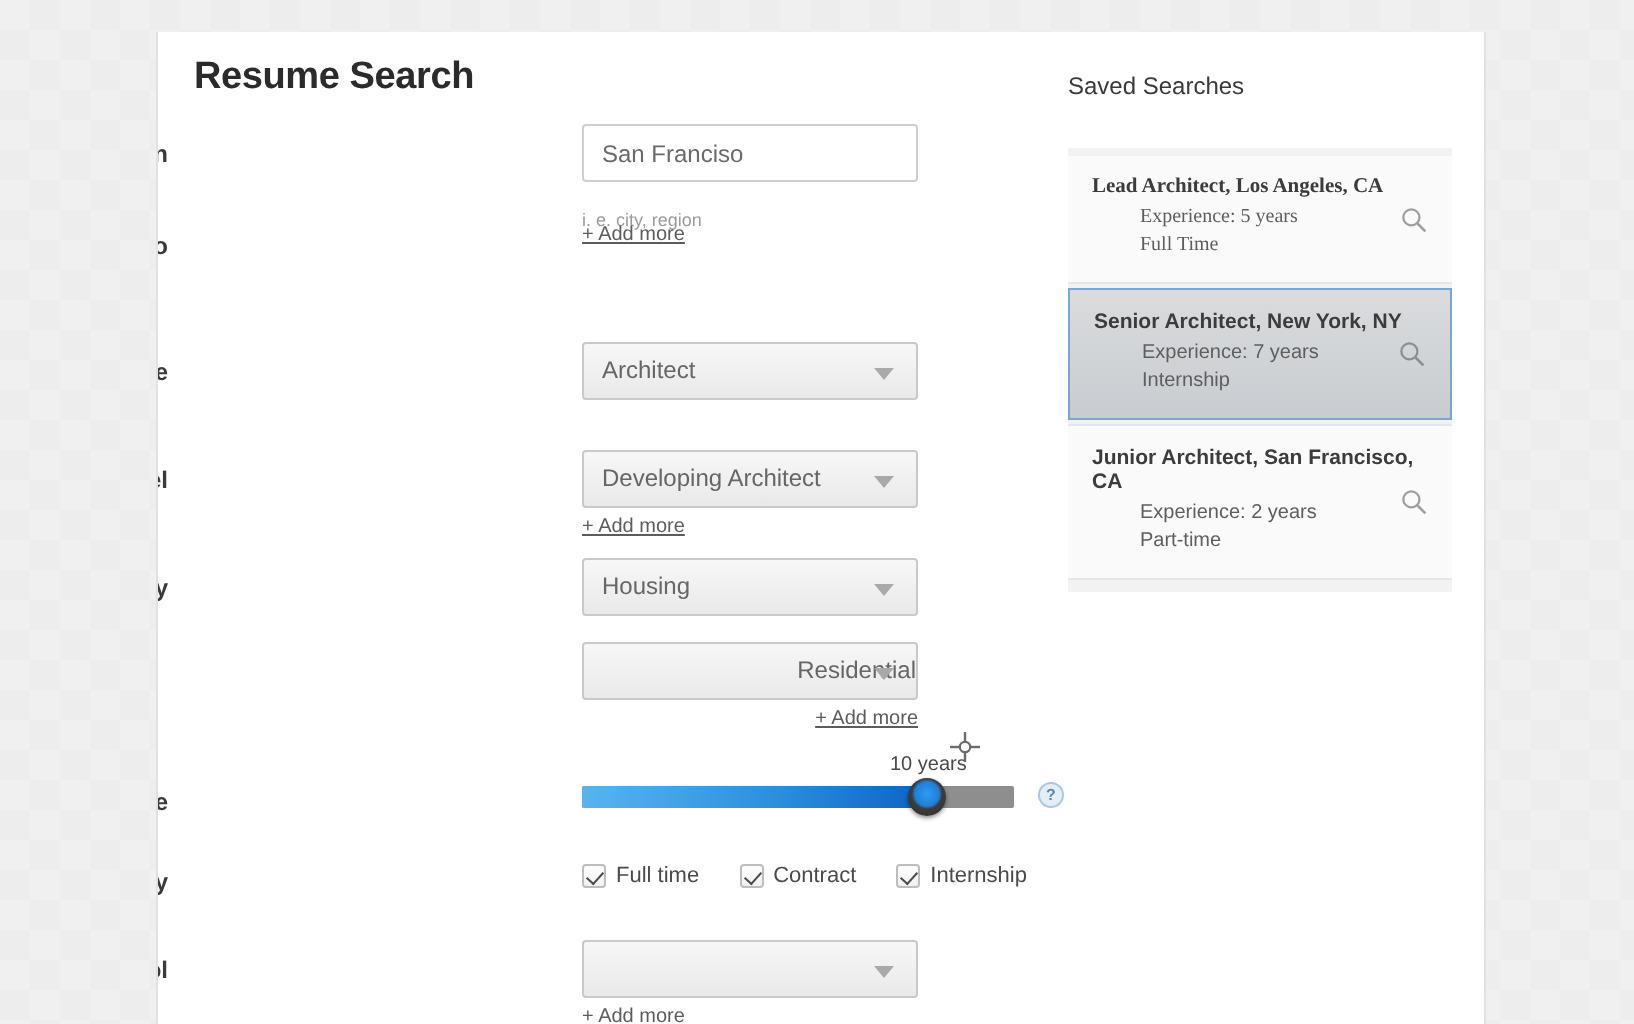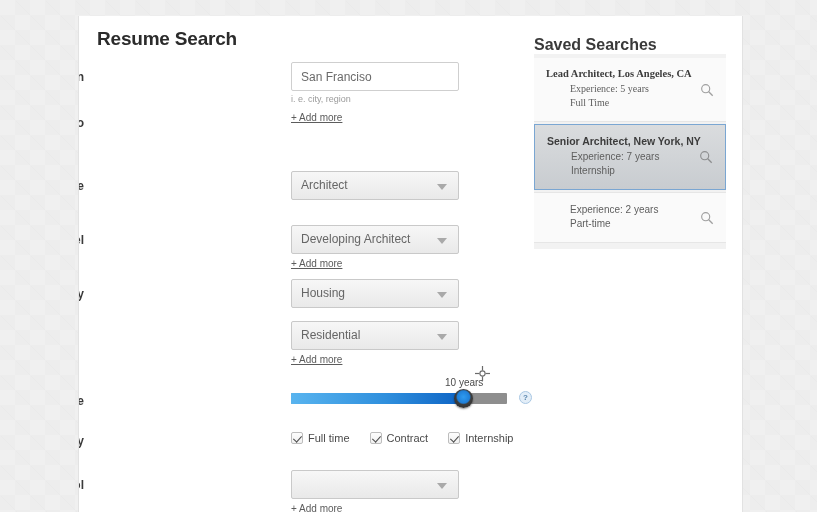--- a/index.html
+++ b/index.html
@@ -88,21 +88,21 @@
     right: 11px; top: 12px;
     width: 0; height: 0;
     border-left: 5px solid transparent;
     border-right: 5px solid transparent;
     border-top: 6px solid #a9a9a9;
   }
 
   .hint {
     font-size: 9px;
     color: #9b9b9b;
-    margin-top: 3px;
+    margin-top: 14px;
   }
 
   .addmore {
     font-size: 10px;
     color: #5c5c5c;
     margin-top: 4px;
     cursor: pointer;
     white-space: nowrap;
   }
   .addmore u { text-decoration: underline; }
@@ -173,24 +173,24 @@
   }
   .chk span { font-size: 11px; color: #4a4a4a; }
 
   
   #saved {
     position: absolute;
     left: 455px; top: 20px;
     width: 192px;
   }
   #saved-title {
-    font-size: 16px;
-    font-weight: bold;
+    font-size: 12px;
+    font-weight: normal;
     color: #3a3a3a;
-    margin-bottom: 0;
+    margin-bottom: 24px;
   }
   #saved-panel {
     background: #f2f2f2;
     padding: 4px 0;
   }
   .scard {
     position: relative;
     padding: 10px 12px 11px 12px;
     background: #fafafa;
     border-top: 1px solid #e6e6e6;
@@ -280,21 +280,21 @@
       <div class="lbl" style="top:8px;">Sector Speciality</div>
       <div class="ctl" style="top:0px;">
         <div class="sel">
           <span>Housing</span>
           <span class="arrow"></span>
         </div>
       </div>
     </div>
 
     <div class="row" style="top:259px;">
-      <div class="ctl" style="top:0px;">
+      <div class="ctl" style="top:0px;text-align:right;">
         <div class="sel">
           <span>Residential</span>
           <span class="arrow"></span>
         </div>
         <div class="addmore"><u>+ Add more</u></div>
       </div>
     </div>
 
     <div class="row" style="top:331px;">
       <div class="lbl" style="top:1px;">Years of Experience</div>
@@ -368,20 +368,21 @@
         <div class="s-title">Senior Architect, New York, NY</div>
         <div class="s-line">Experience: 7 years</div>
         <div class="s-line">Internship</div>
         <svg class="s-icon" viewBox="0 0 16 16">
           <circle cx="6.5" cy="6.5" r="4.6" fill="none" stroke="#555" stroke-width="1.3"></circle>
           <line x1="10" y1="10" x2="14.5" y2="14.5" stroke="#555" stroke-width="1.5"></line>
         </svg>
       </div>
 
       <div class="scard">
+        <div class="s-title">Junior Architect, San Francisco, CA</div>
         <div class="s-line">Experience: 2 years</div>
         <div class="s-line">Part-time</div>
         <svg class="s-icon" viewBox="0 0 16 16">
           <circle cx="6.5" cy="6.5" r="4.6" fill="none" stroke="#555" stroke-width="1.3"></circle>
           <line x1="10" y1="10" x2="14.5" y2="14.5" stroke="#555" stroke-width="1.5"></line>
         </svg>
       </div>
 
     </div>
   </div>

